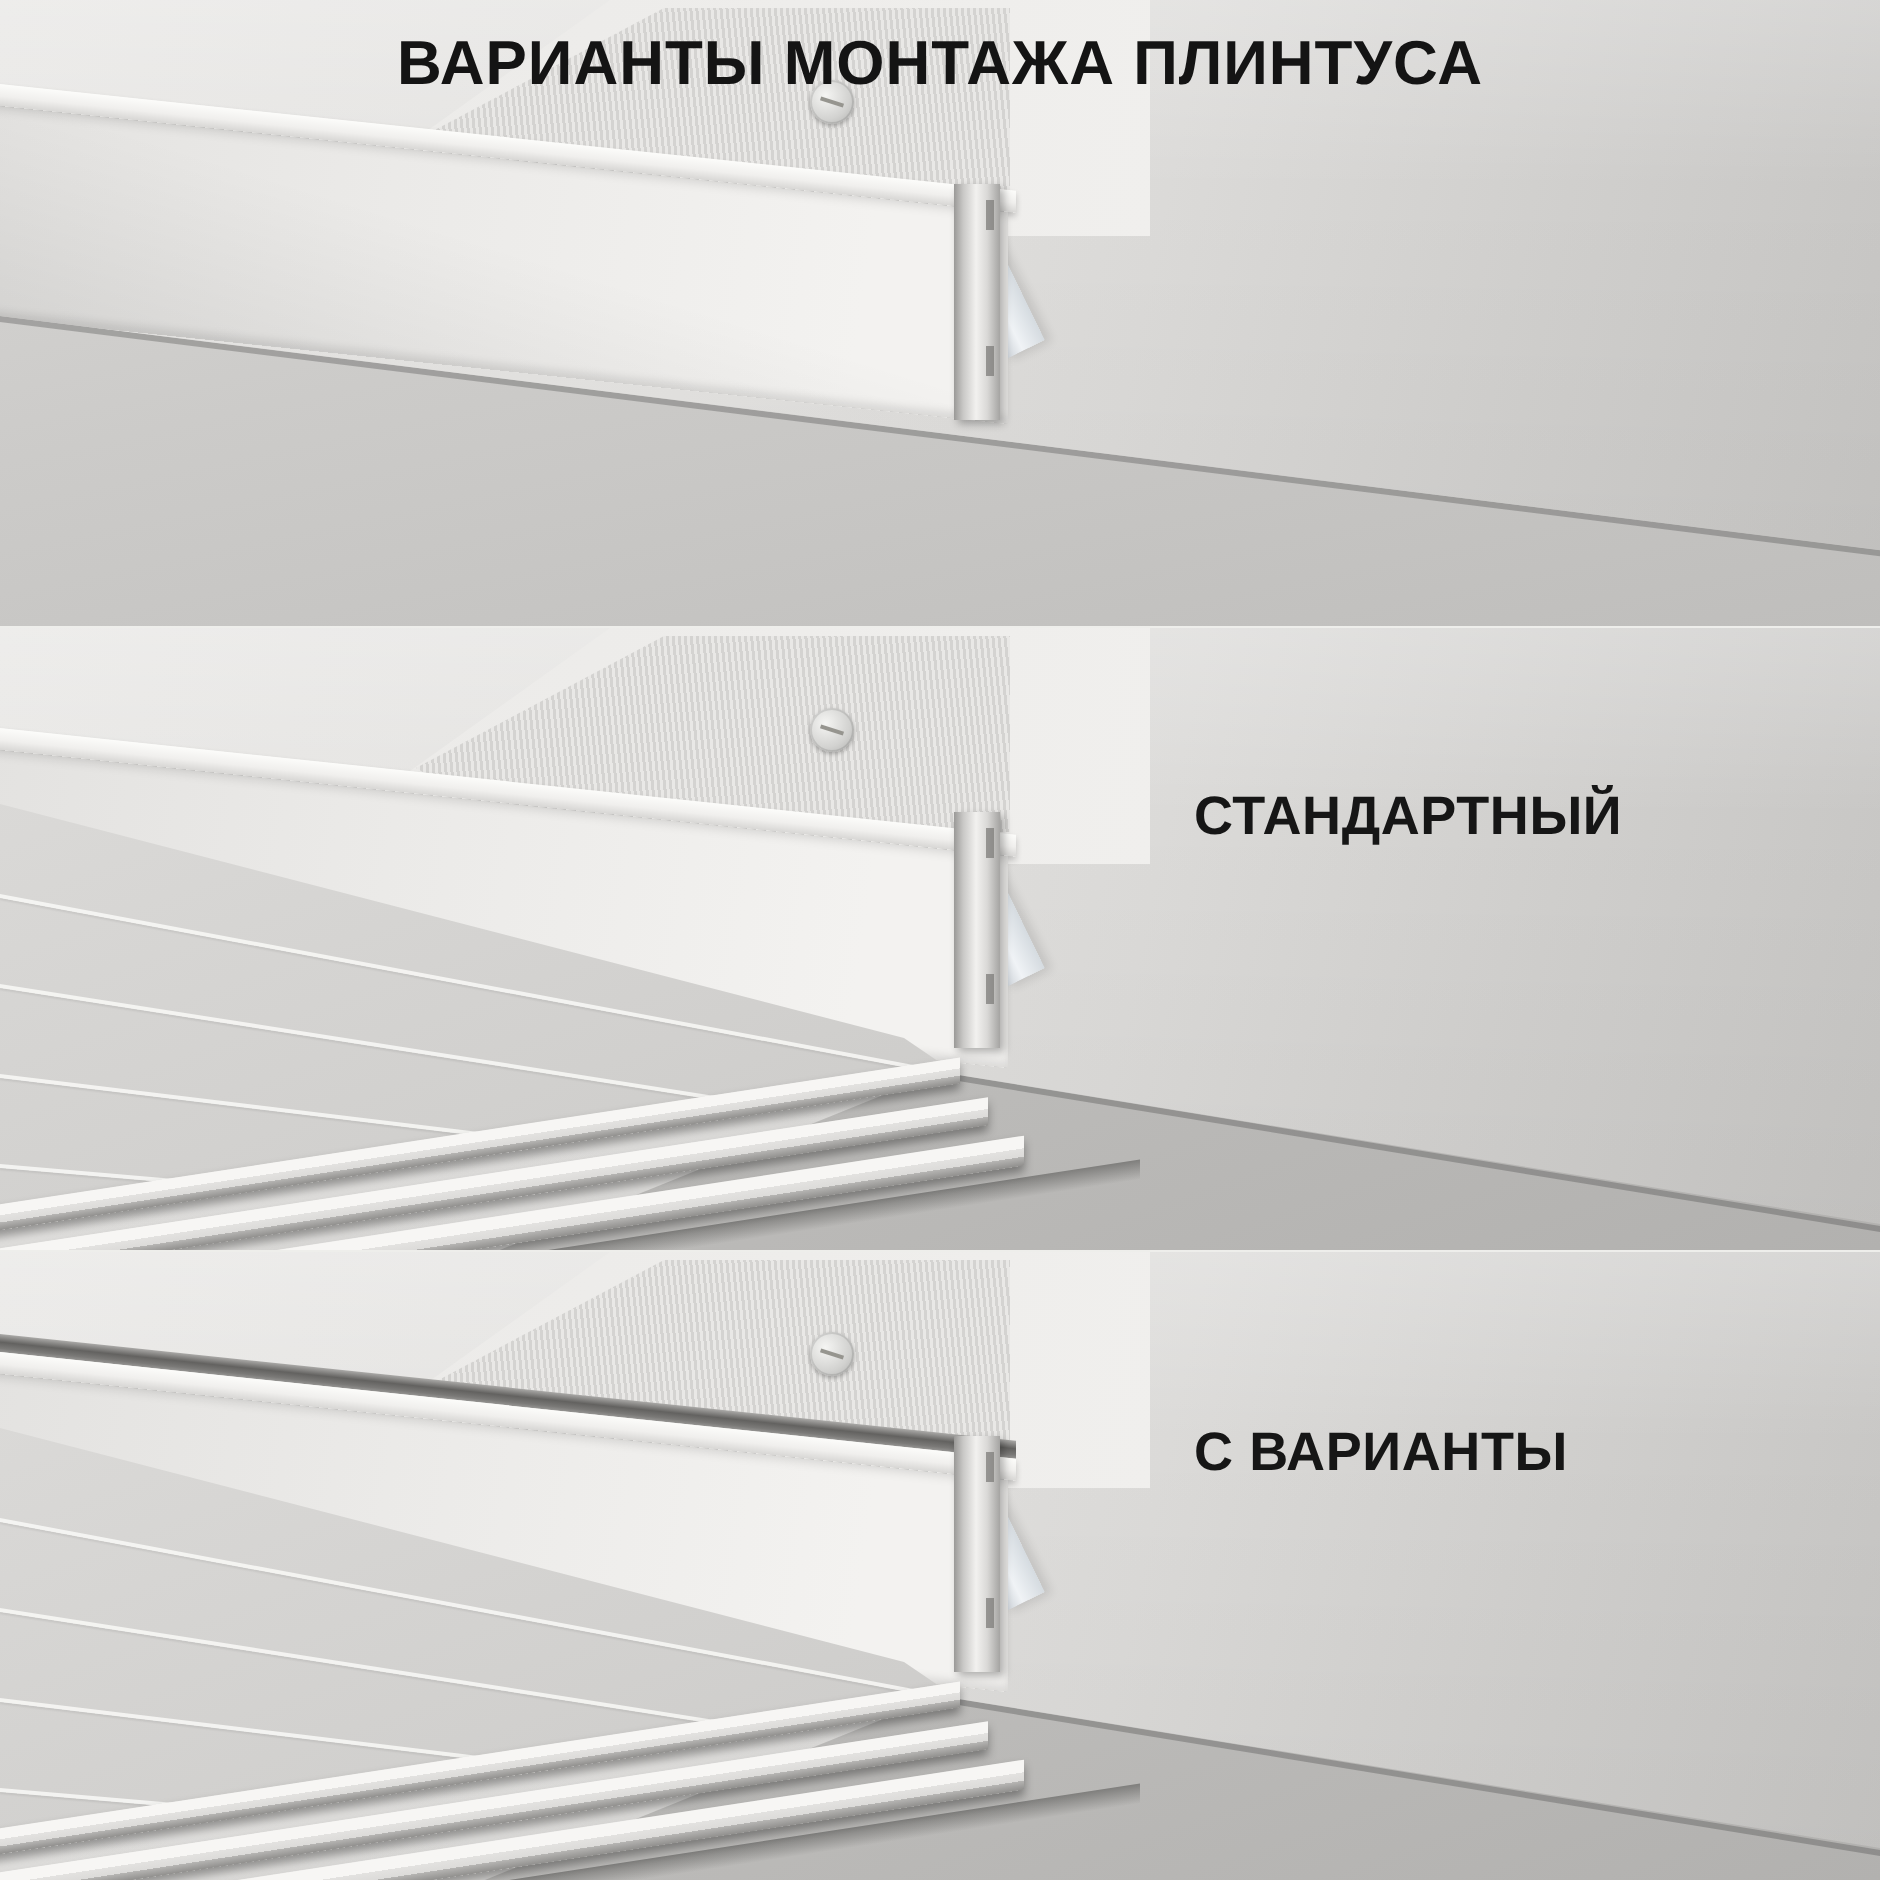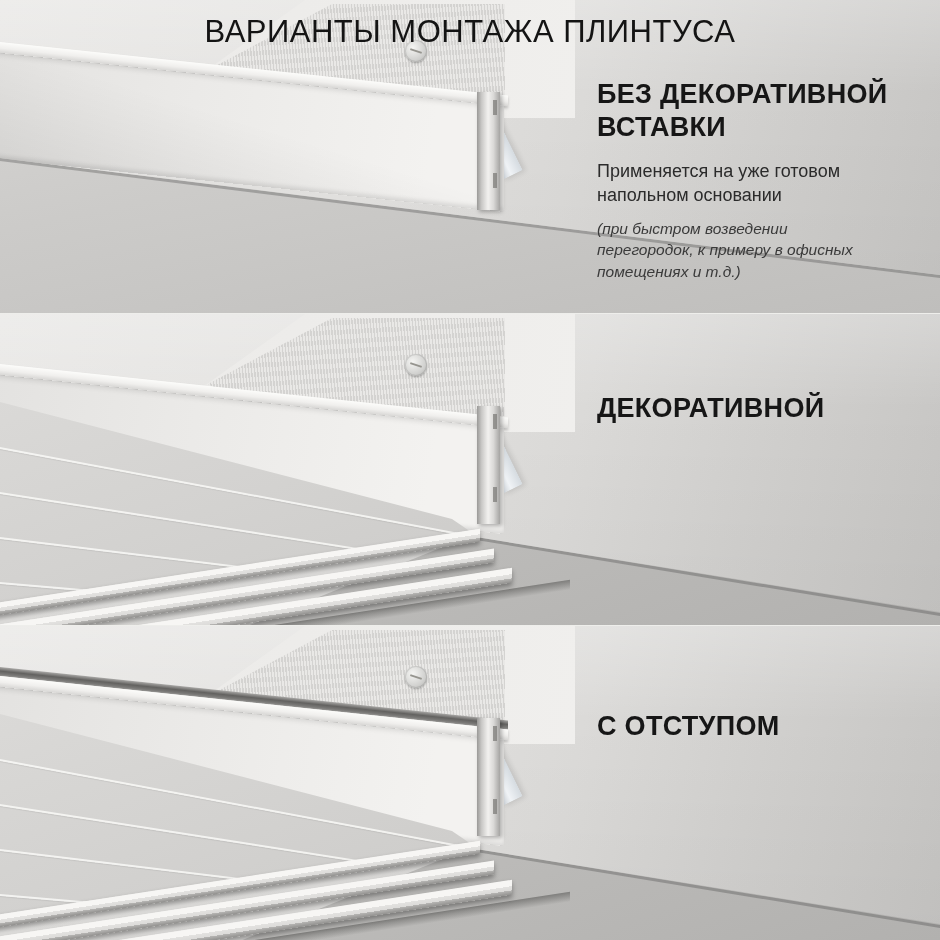--- a/index.html
+++ b/index.html
@@ -84,21 +84,21 @@
     box-shadow:0 3px 5px rgba(0,0,0,.35);}
   .step-1{left:-12px;top:290px;width:492px;height:13px;}
   .step-2{left:-12px;top:312px;width:506px;height:14px;}
   .step-3{left:-12px;top:334px;width:524px;height:15px;}
   .step-shadow{position:absolute;left:150px;top:330px;width:420px;height:10px;
     transform-origin:0 0;transform:skewY(-8.7deg);
     background:linear-gradient(180deg,rgba(40,40,38,.40),rgba(40,40,38,0));}
 
   
   .page-title{position:absolute;left:0;top:14px;width:940px;text-align:center;
-    font-size:31px;font-weight:normal;letter-spacing:.5px;color:#141414;
+    font-size:31px;font-weight:bold;letter-spacing:.5px;color:#141414;
     white-space:pre-line;}
   .info{position:absolute;left:597px;width:338px;}
   .b1 .info{top:78px;}
   .b2 .info{top:78px;}
   .b3 .info{top:84px;}
   .info h2{margin:0 0 15px 0;font-size:27px;line-height:1.22;font-weight:bold;
     letter-spacing:.3px;color:#161616;white-space:pre-line;}
   .info .desc{margin:0 0 11px 0;font-size:18px;line-height:1.34;color:#2b2b2b;
     white-space:pre-line;}
   .info .note{margin:0;font-size:15.5px;font-style:italic;line-height:1.38;color:#3a3a3a;
@@ -121,29 +121,20 @@
       </div>
       <div class="profile">
         <div class="ledge"></div>
         <div class="face"></div>
       </div>
       <div class="end-cap"></div>
       <div class="floor-base">
         <div class="junction-line"></div>
       </div>
     </div>
-    <div class="info">
-      <h2>БЕЗ ДЕКОРАТИВНОЙ
-ВСТАВКИ</h2>
-      <p class="desc">Применяется на уже готовом
-напольном основании</p>
-      <p class="note">(при быстром возведении
-перегородок, к примеру в офисных
-помещениях и т.д.)</p>
-    </div>
   </section>
 
   <section class="band b2">
     <div class="scene">
       <div class="wall"></div>
       <div class="stud stud-a"></div>
       <div class="stud stud-b"></div>
       <div class="panel"></div>
       <div class="bracket"></div>
       <div class="screw">
@@ -162,21 +153,21 @@
         <div class="plank-seam seam-2"></div>
         <div class="plank-seam seam-3"></div>
         <div class="plank-seam seam-4"></div>
       </div>
       <div class="step-shadow"></div>
       <div class="floor-step step-3"></div>
       <div class="floor-step step-2"></div>
       <div class="floor-step step-1"></div>
     </div>
     <div class="info">
-      <h2>ДЕКОРАТИВНОЙ</h2>
+      <h2>СТАНДАРТНЫЙ</h2>
     </div>
   </section>
 
   <section class="band b3">
     <div class="scene">
       <div class="wall"></div>
       <div class="stud stud-a"></div>
       <div class="stud stud-b"></div>
       <div class="panel"></div>
       <div class="bracket"></div>
@@ -197,18 +188,18 @@
         <div class="plank-seam seam-2"></div>
         <div class="plank-seam seam-3"></div>
         <div class="plank-seam seam-4"></div>
       </div>
       <div class="step-shadow"></div>
       <div class="floor-step step-3"></div>
       <div class="floor-step step-2"></div>
       <div class="floor-step step-1"></div>
     </div>
     <div class="info">
-      <h2>С ОТСТУПОМ</h2>
+      <h2>С ВАРИАНТЫ</h2>
     </div>
   </section>
 
   <div class="page-title">ВАРИАНТЫ МОНТАЖА ПЛИНТУСА</div>
 </div>
 
 </body></html>

